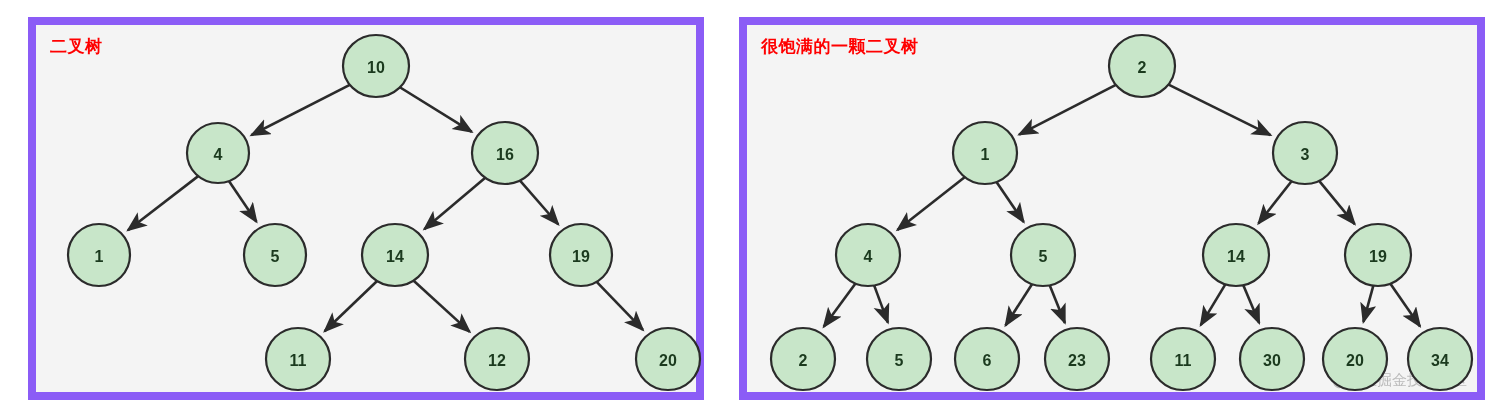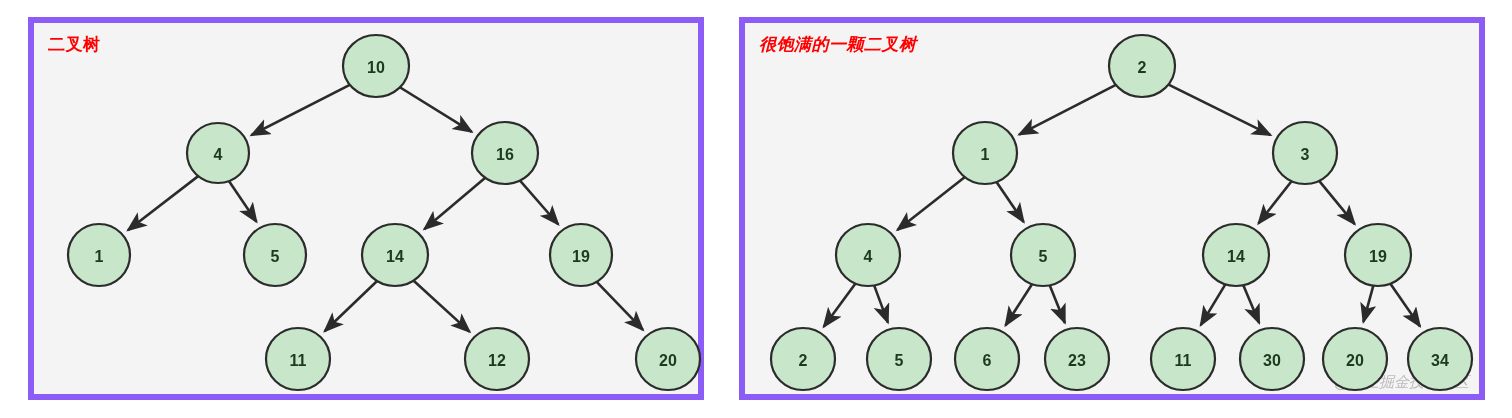--- a/index.html
+++ b/index.html
@@ -15,25 +15,25 @@
     position: relative;
   }
   #stage {
     position: relative;
     width: 1512px;
     height: 418px;
   }
   .panel {
     position: absolute;
     background: #f4f4f4;
-    border: 6px solid #8b5cf6;
+    border: 8px solid #8b5cf6;
     box-sizing: border-box;
   }
   #panel-left  { left: 28px;  top: 17px; width: 676px; height: 383px; }
-  #panel-right { left: 739px; top: 17px; width: 746px; height: 383px; font-style: italic; }
+  #panel-right { left: 739px; top: 17px; width: 746px; height: 383px; }
 
   .panel-title {
     position: absolute;
     left: 14px;
     top: 10px;
     color: #ff0000;
     font-weight: bold;
     font-size: 17px;
     letter-spacing: 0.5px;
     white-space: nowrap;

